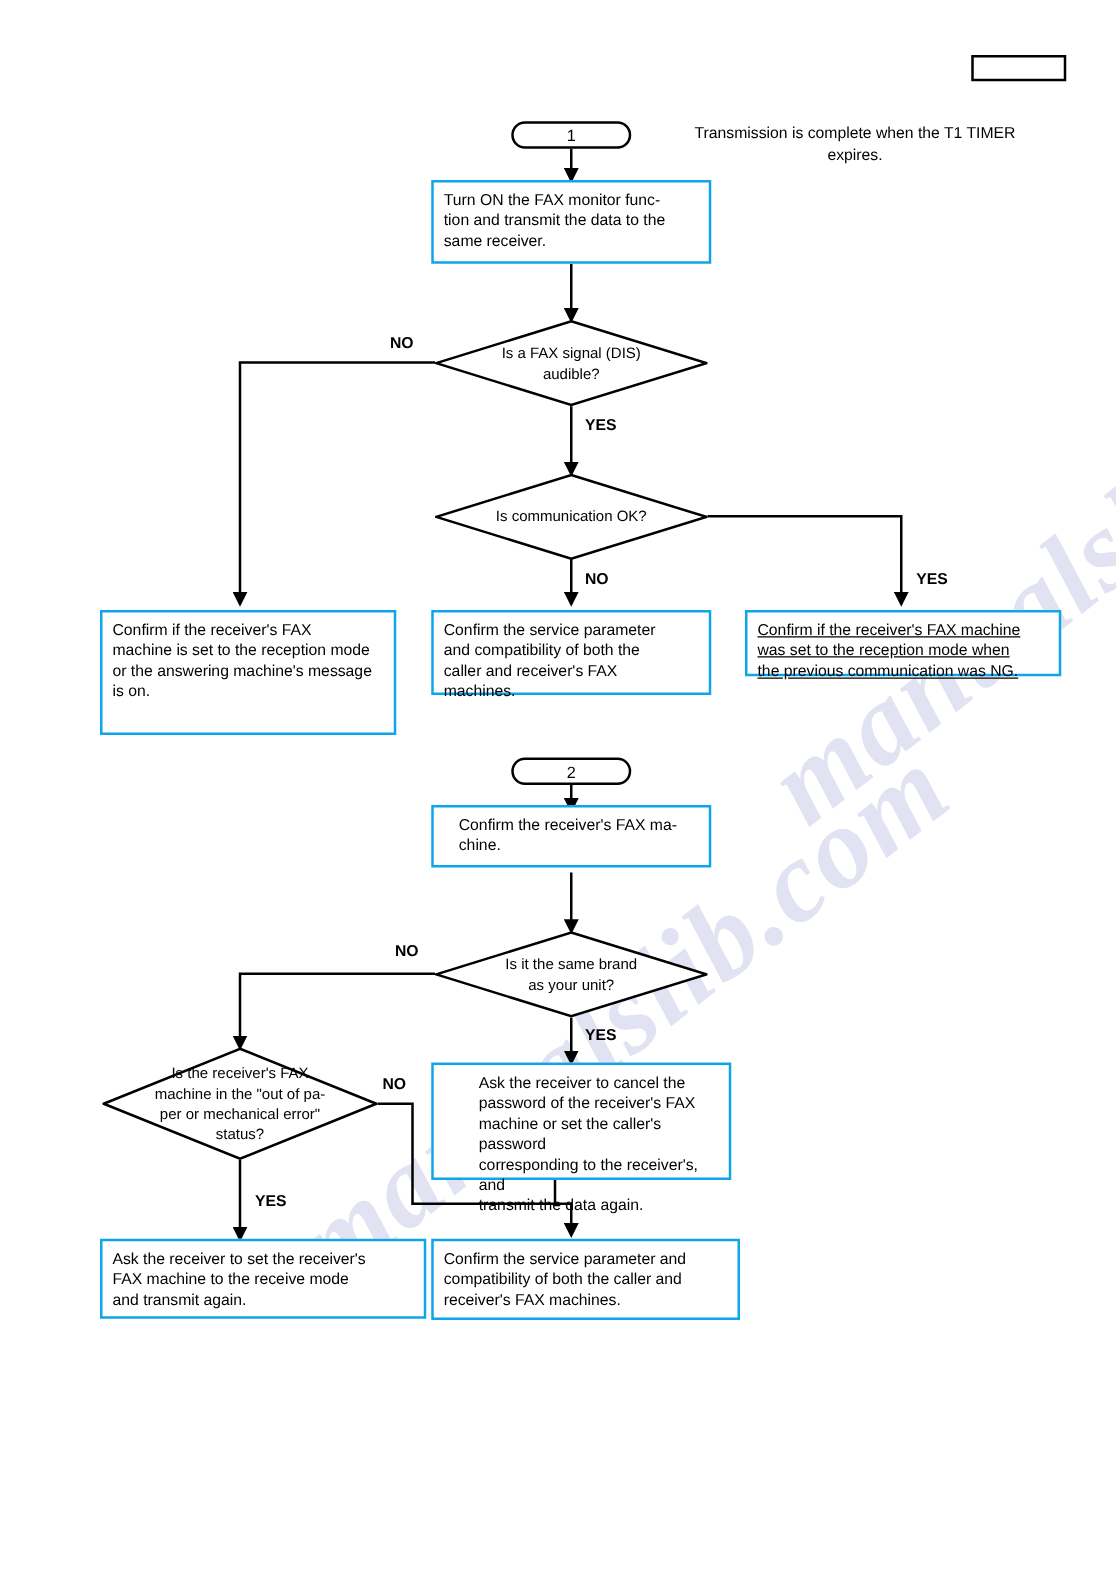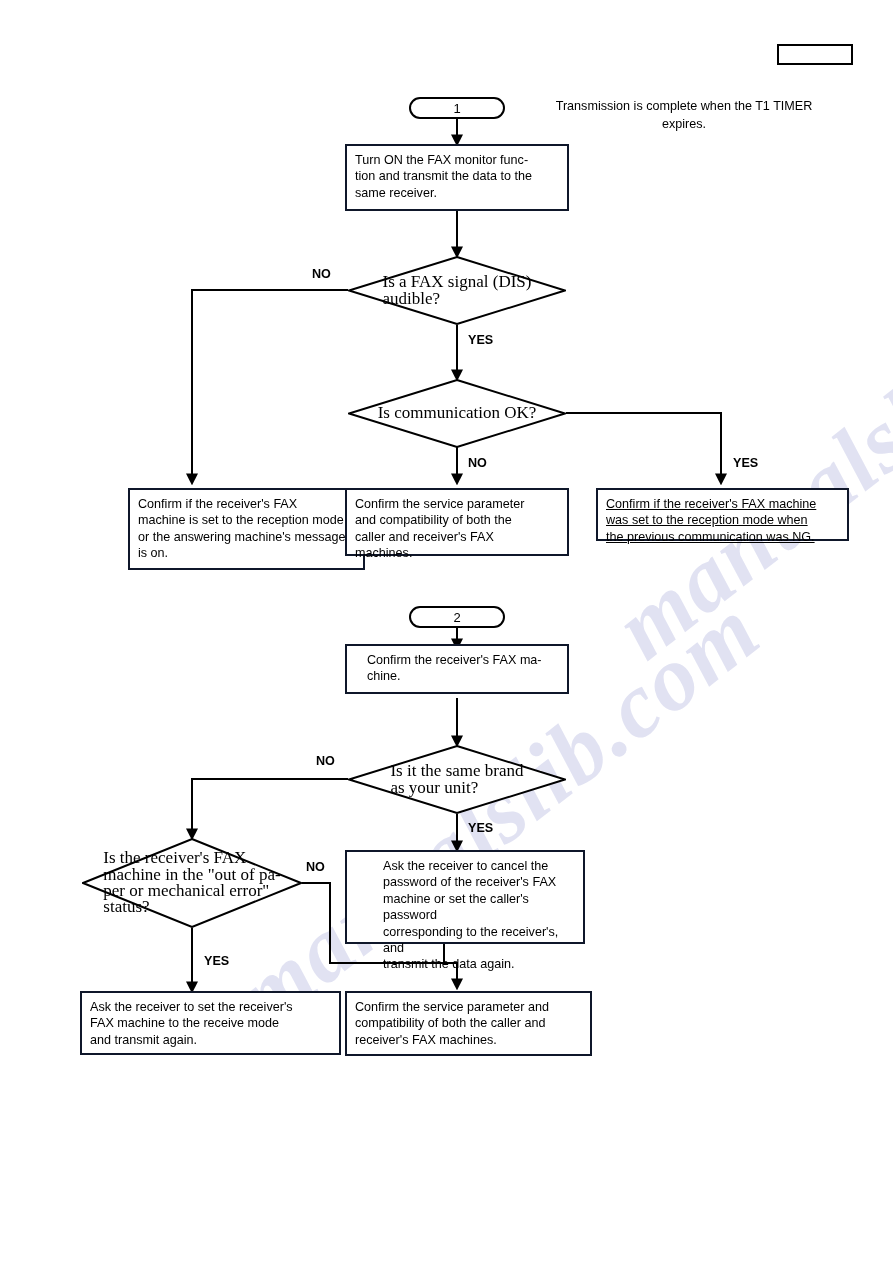--- a/index.html
+++ b/index.html
@@ -35,21 +35,21 @@
   }
   .wm1 { left: 180px; top: 760px; font-size: 92px; transform: rotate(-38deg); }
   .wm2 { left: 560px; top: 390px; font-size: 92px; transform: rotate(-38deg); }
 
   
   .node {
     position: absolute;
     box-sizing: border-box;
   }
   .boxnode {
-    border: 2px solid #0f172a;
+    border: 2px solid #0ea5e9;
     background: #fff;
     font-size: 12.6px;
     line-height: 16.4px;
     padding: 6px 7px 4px 8px;
     white-space: pre-line;
   }
   .termnode {
     border: 2px solid #000;
     border-radius: 14px;
     background: #fff;
@@ -76,24 +76,24 @@
   
   .diamond { position: absolute; }
   .diamond svg { position: absolute; left: 0; top: 0; display: block; }
   .diamond .dtext {
     position: absolute;
     left: 0; top: 0;
     width: 100%; height: 100%;
     display: flex;
     align-items: center;
     justify-content: center;
-    font-size: 17px;
+    text-align: center;
+    font-size: 12px;
     line-height: 16.4px;
     white-space: pre-line;
-    font-family: Liberation Serif, serif;
   }
 
   
   .conn {
     position: absolute;
     left: 0;
     top: 0;
     width: 893px;
     height: 1263px;
     pointer-events: none;
@@ -175,21 +175,21 @@
 
   <div class="diamond" style="left:348px; top:379px; width:218px; height:69px;">
     <svg width="218" height="69" viewBox="0 0 218 69" xmlns="http://www.w3.org/2000/svg">
       <polygon points="109,1 217,34.5 109,68 1,34.5" fill="#fff" stroke="#000" stroke-width="2"></polygon>
     </svg>
     <div class="dtext">Is communication OK?</div>
   </div>
   <div class="elabel" style="left:468px; top:457px;">NO</div>
   <div class="elabel" style="left:733px; top:457px;">YES</div>
 
-  <div class="node boxnode" style="left:80px; top:488px; width:237px; height:82px;margin-left:48px;">Confirm if the receiver's FAX
+  <div class="node boxnode" style="left:80px; top:488px; width:237px; height:100px;">Confirm if the receiver's FAX
 machine is set to the reception mode
 or the answering machine's message
 is on.</div>
 
   <div class="node boxnode" style="left:345px; top:488px; width:224px; height:68px;">Confirm the service parameter
 and compatibility of both the
 caller and receiver's FAX
 machines.</div>
 
   <div class="node boxnode" style="left:596px; top:488px; width:253px; height:53px;text-decoration:underline;">Confirm if the receiver's FAX machine

